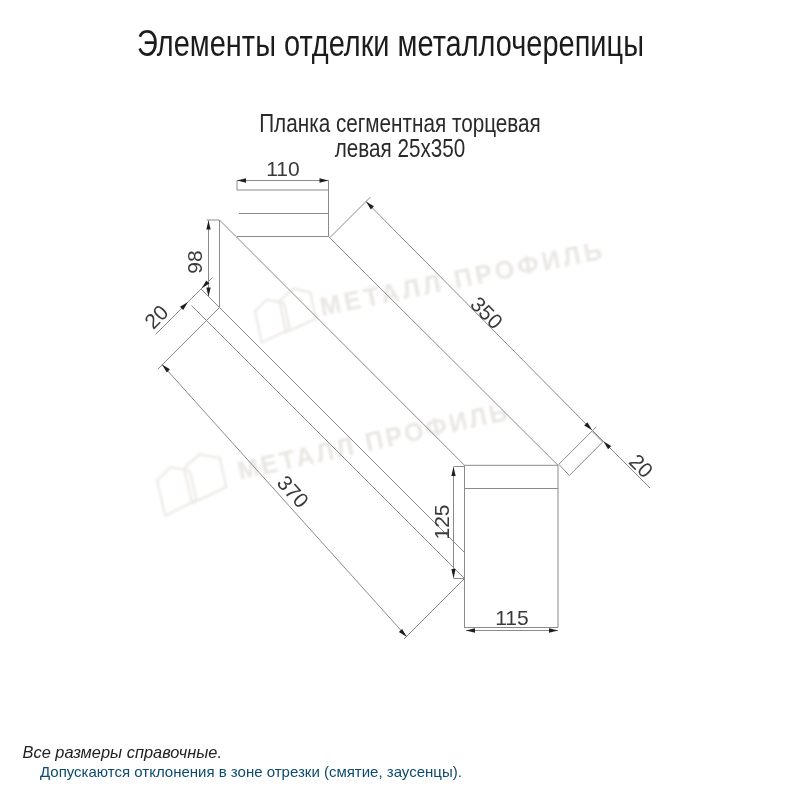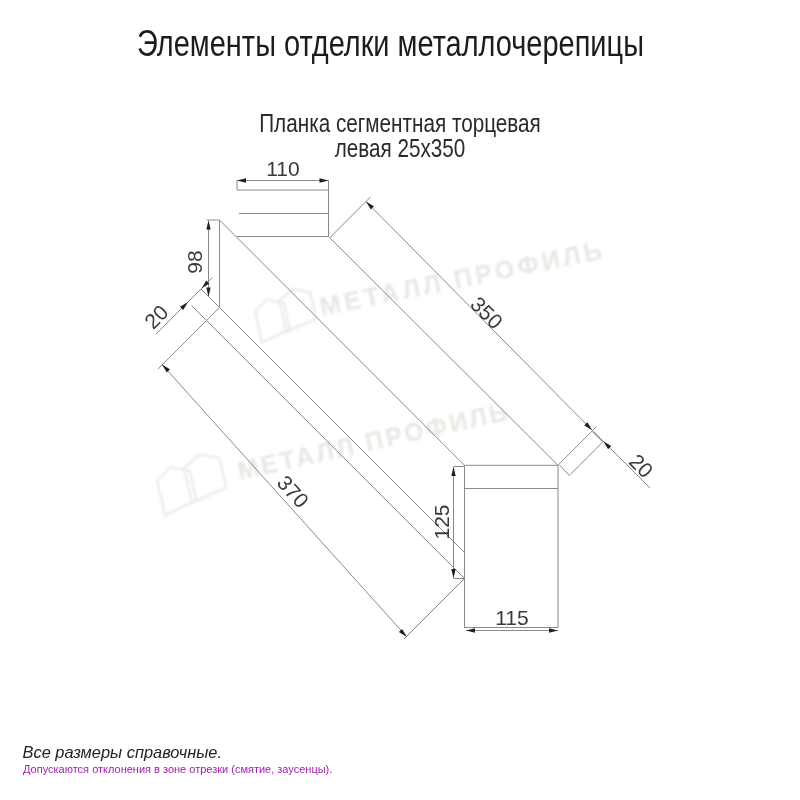--- a/index.html
+++ b/index.html
@@ -160,13 +160,13 @@
     <text transform="translate(449,522) rotate(-90)">125</text>
 
     <text x="512" y="625">115</text>
 
     <text transform="translate(636,471) rotate(45)">20</text>
   </g>
 </svg>
 
 <div class="abs" style="left:22.5px;top:743px;font-size:16.4px;color:#222222;font-style:italic;">Все размеры справочные.</div>
 
-<div class="abs" style="left:23px;top:762.5px;font-size:11px;color:#a21caf;">Допускаются отклонения в зоне отрезки (смятие, заусенцы).</div>
+<div class="abs" style="left:40px;top:762.5px;font-size:15px;color:#0c4a6e;">Допускаются отклонения в зоне отрезки (смятие, заусенцы).</div>
 
 </body></html>

